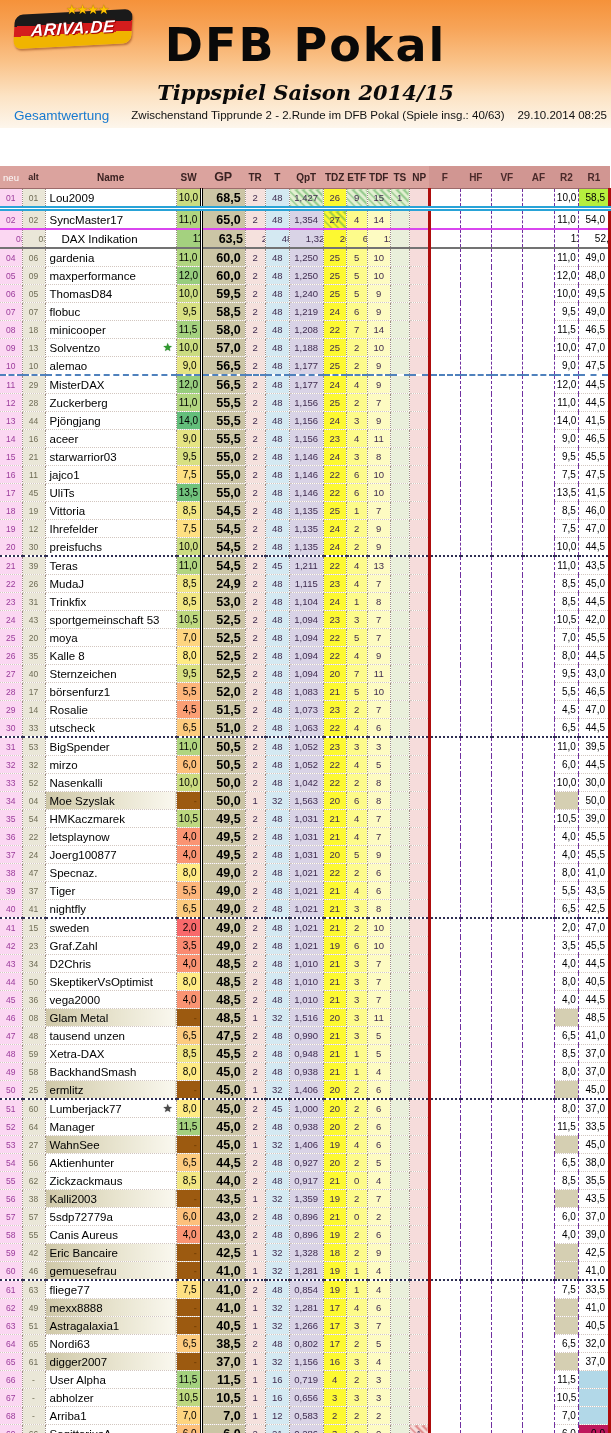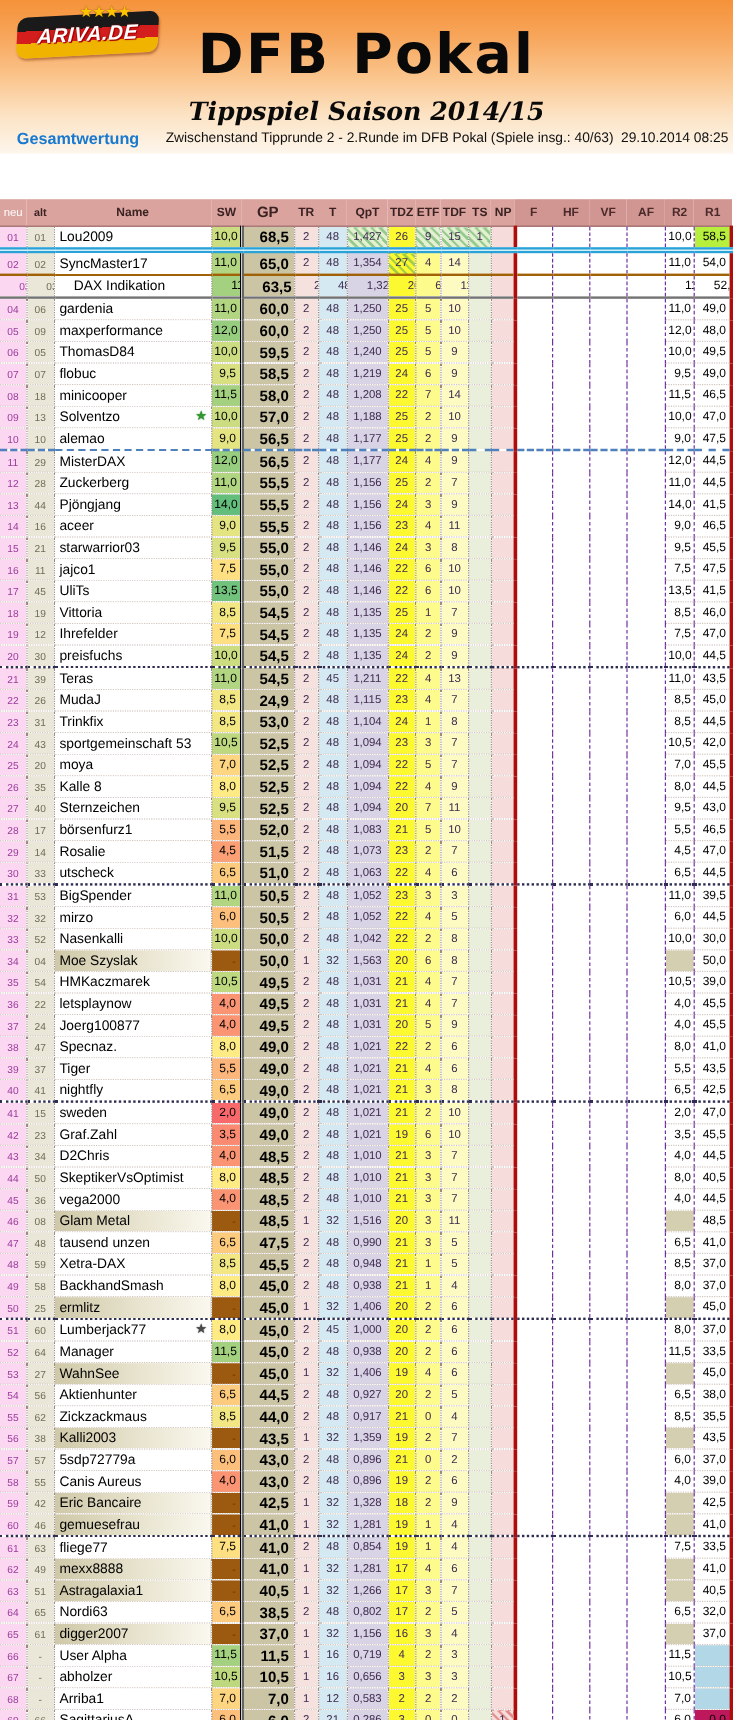--- a/index.html
+++ b/index.html
@@ -7,21 +7,21 @@
   .page{width:611px;position:relative;}
 
   
   .top{height:128px;background:linear-gradient(#f5923a 0%,#f7a458 22%,#fac288 48%,#fce3c4 75%,#fdf6ec 100%);position:relative;overflow:hidden;}
   .logo{position:absolute;left:14px;top:12px;width:118px;height:34px;transform:rotate(-3deg) skewX(-6deg);border-radius:8px;background:linear-gradient(#1a1a1a 0 34%,#d41d1d 34% 64%,#f0b400 64% 100%);box-shadow:1px 2px 2px rgba(120,40,0,.45);display:flex;align-items:center;justify-content:center;}
   .logo-text{font-style:italic;font-weight:bold;font-size:17px;color:#fff;letter-spacing:.5px;text-shadow:1px 1px 0 #a00,0 0 2px #800;}
   .logo-stars{position:absolute;left:66px;top:2px;font-size:13px;color:#ffc400;text-shadow:0 0 1px #5a3a00;letter-spacing:-1px;}
   .title{position:absolute;left:0;right:0;top:18px;text-align:center;font-size:46px;font-weight:800;color:#090909;letter-spacing:2px;font-family:"DejaVu Sans",sans-serif;}
   .subtitle{position:absolute;left:0;right:0;top:80px;text-align:center;font-size:21px;font-weight:bold;font-style:italic;color:#0a0a0a;font-family:"DejaVu Serif",serif;}
   .infobar{position:absolute;left:0;right:0;bottom:2px;height:22px;display:flex;align-items:center;}
-  .infobar .link{color:#1779cf;font-weight:bold;font-size:13.5px;margin-left:14px;white-space:nowrap;}
+  .infobar .link{color:#1779cf;font-weight:normal;font-size:13.5px;margin-left:14px;white-space:nowrap;}
   .infobar .status{font-weight:normal;font-size:11.5px;color:#111;margin-left:22px;white-space:nowrap;}
   .infobar .date{font-size:11.5px;color:#111;margin-left:auto;margin-right:4px;white-space:nowrap;}
 
   
   table{border-collapse:collapse;table-layout:fixed;width:611px;margin-top:38px;}
   th{height:22px;font-size:10px;font-weight:bold;color:#3a2222;background:#dba39e;border-bottom:1px solid #9c6a6a;padding:0;text-align:center;}
   th.right-sec{background:#d19692;color:#4a2a2a;}
   th.h-gp{font-size:12.5px;}
   th.h-neu{color:#fdfdfd;font-weight:normal;font-size:9.5px;}
   th.h-alt{font-size:9px;}
@@ -55,21 +55,21 @@
   td.hatch-green{background-color:#e3f0d2;background-image:repeating-linear-gradient(45deg,rgba(84,170,84,.55) 0 2px,rgba(255,255,255,0) 2px 5px);}
   td.c-tdz.hatch-green{background-color:#fdf931;}
   td.hatch-red{background-image:repeating-linear-gradient(45deg,rgba(205,70,70,.55) 0 2px,rgba(255,255,255,0) 2px 5px);}
 
   .star{position:absolute;right:3px;top:0;font-size:11px;line-height:17px;}
   .star-green{color:#2e9b2e;text-shadow:0 0 1px #145214;}
   .star-black{color:#4a4a4a;text-shadow:0 0 1px #222;}
 
   
   tr.sep-double td{border-bottom:5px double #29a3d7;}
-  tr.sep-crimson td{border-bottom:2px solid #a16207;}
+  tr.sep-crimson td{border-bottom:2px solid #d946ef;}
   tr.sep-purple td{border-bottom:2px solid #737373;padding-left:16px;}
   tr.sep-dashed td{border-bottom:2px dashed #4f81bd;}
   tr.sep-dotted td{border-bottom:2px dotted #2e2e52;}
 
   
   .legend{padding:6px 0 4px 8px;background:#fff;}
   .legend-item{display:flex;align-items:center;height:18px;}
   .legend-item .star{position:static;font-size:12px;margin-right:6px;}
   .legend-label{font-size:10px;}
   .legend-label.green{color:#3f8c1f;}

